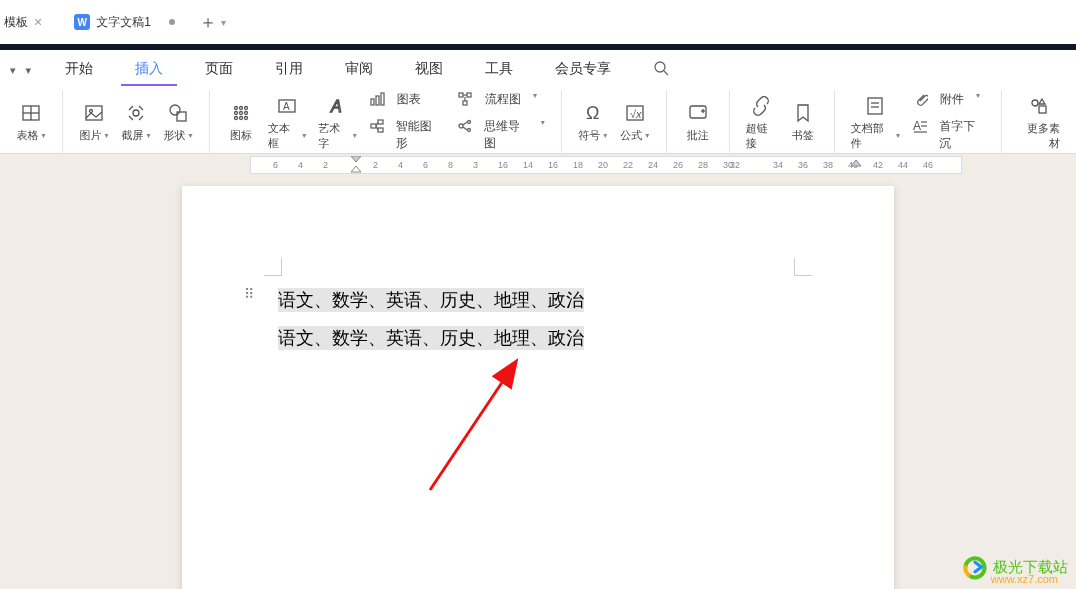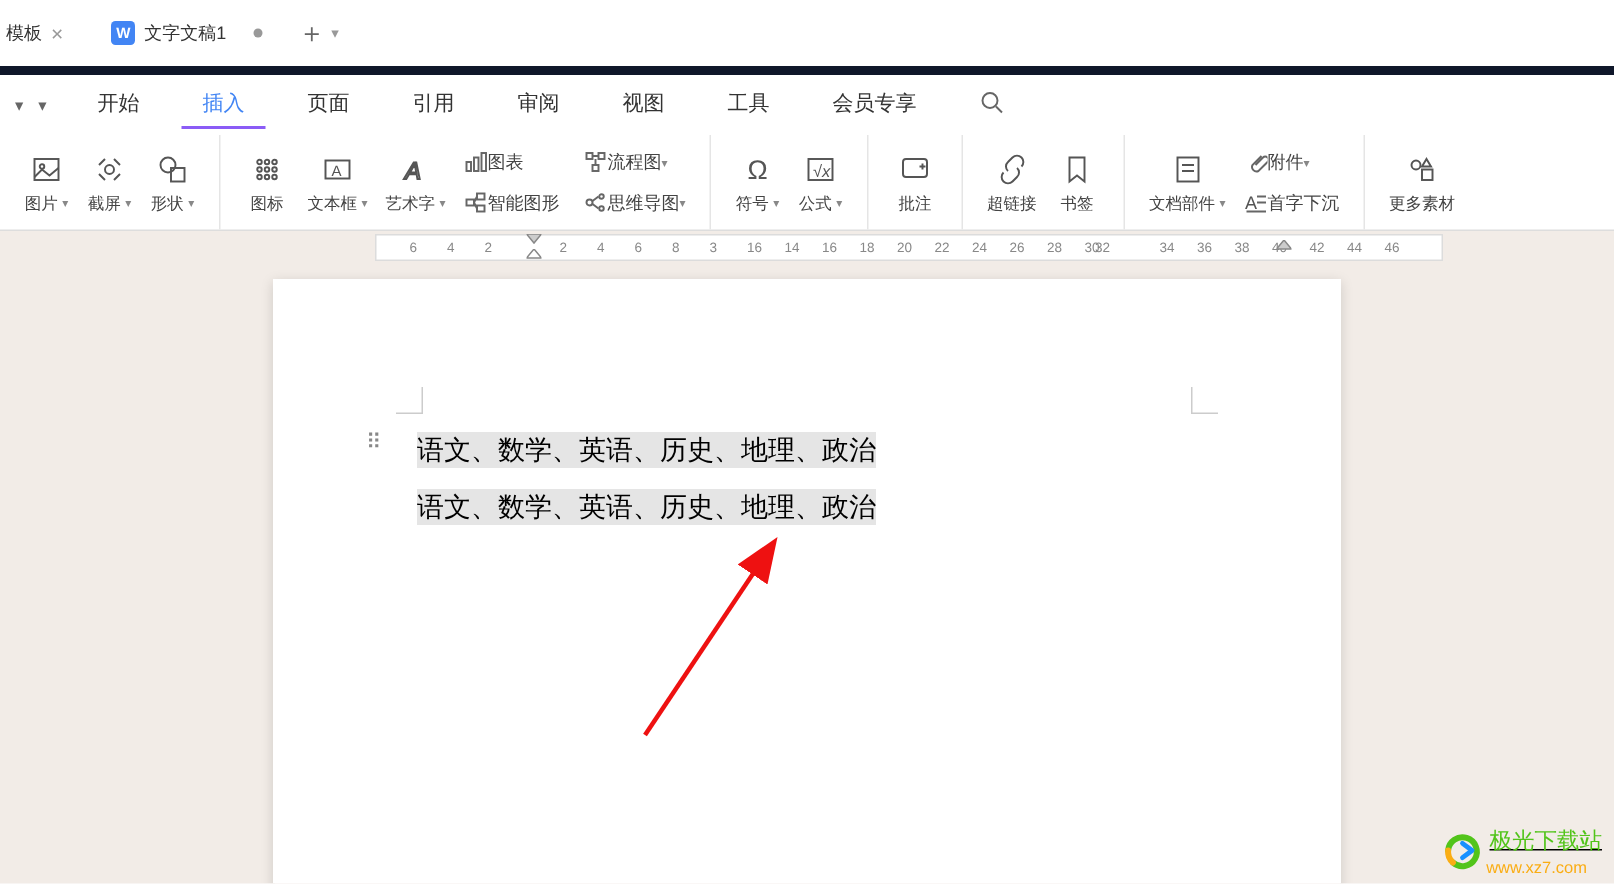--- a/index.html
+++ b/index.html
@@ -24,21 +24,21 @@
   .menu-item.active { color: #4285f4; border-bottom: 2px solid #8b5cf6; }
   .search-btn { margin-left: 18px; color: #666; cursor: pointer; padding: 6px 10px; }
   
   
   .ribbon { height: 64px; background: #fff; display: flex; align-items: center; border-bottom: 1px solid #ddd; }
   .ribbon-group { display: flex; align-items: center; padding: 0 10px; height: 100%; border-right: 1px solid #e5e5e5; }
   .ribbon-btn { display: flex; flex-direction: column; align-items: center; justify-content: center; cursor: pointer; padding: 2px 6px; min-width: 42px; }
   .ribbon-btn-icon { font-size: 20px; color: #555; height: 26px; display: flex; align-items: center; justify-content: center; }
   .ribbon-btn-label { font-size: 11px; color: #444; margin-top: 2px; display: flex; align-items: center; gap: 2px; }
   .dd::after { content: "▾"; font-size: 8px; color: #888; margin-left: 1px; }
-  .ribbon-row-btn { display: flex; align-items: center; font-size: 12px; color: #444; cursor: pointer; padding: 3px 6px; gap: 0; }
+  .ribbon-row-btn { display: flex; align-items: flex-start; font-size: 12px; color: #444; cursor: pointer; padding: 3px 6px; gap: 12px; }
   .ribbon-row-btn .ri { font-size: 14px; color: #666; }
   .ribbon-vstack { display: flex; flex-direction: column; gap: 4px; justify-content: center; }
   
   
   .ruler-area { height: 24px; position: relative; display: flex; padding-left: 250px; }
   .ruler { position: relative; height: 18px; background: #fff; display: flex; align-items: center; font-size: 9px; color: #777; border: 1px solid #dcdcdc; margin-top: 2px; width: 712px; }
   .rtick { position: absolute; top: 3px; font-size: 9px; color: #888; }
   .indent-marker { position: absolute; width: 10px; height: 8px; }
   .indent-top { top: -1px; left: 100px; }
   .indent-bot { bottom: -1px; left: 100px; }
@@ -51,21 +51,21 @@
   .corner.tl { top: 72px; left: 82px; border-left: 1px solid #ccc; border-top: 1px solid #ccc; transform: rotate(180deg); }
   .corner.tr { top: 72px; right: 82px; border-right: 1px solid #ccc; border-top: 1px solid #ccc; transform: rotate(180deg); }
   .drag-handle { position: absolute; left: 62px; top: 100px; color: #888; cursor: move; font-size: 14px; letter-spacing: -2px; }
   .sel-text { background: #e5e5e5; font-size: 18px; font-family: SimSun, serif; line-height: 2; color: #000; display: inline; padding: 2px 0; }
   .text-line { margin-bottom: 2px; }
   
   
   .arrow-svg { position: absolute; top: 290px; left: 400px; pointer-events: none; }
   
   
-  .watermark { position: absolute; right: 8px; bottom: 6px; display: flex; align-items: flex-start; gap: 2px; text-decoration: underline; }
+  .watermark { position: absolute; right: 8px; bottom: 6px; display: flex; align-items: center; gap: 2px; }
   .wm-logo { width: 32px; height: 32px; position: relative; }
   .wm-text { font-size: 15px; color: #52c41a; font-weight: 500; }
   .wm-url { font-size: 11px; color: #faad14; position: absolute; right: 10px; bottom: -2px; }
   
   svg.icon { width: 22px; height: 22px; stroke: #555; stroke-width: 1.3; fill: none; }
   svg.icon-sm { width: 16px; height: 16px; stroke: #666; stroke-width: 1.3; fill: none; }
 </style>
 </head>
 <body>
 
@@ -101,20 +101,32 @@
   </div>
   <div class="search-btn">
     <svg class="icon-sm">
         <circle cx="7" cy="7" r="5"></circle>
         <line x1="11" y1="11" x2="15" y2="15"></line>
       </svg>
   </div>
 </div>
 
 <div class="ribbon">
+  <div class="ribbon-group">
+    <div class="ribbon-btn">
+      <div class="ribbon-btn-icon">
+          <svg class="icon">
+            <rect x="3" y="4" width="16" height="14"></rect>
+            <line x1="3" y1="11" x2="19" y2="11"></line>
+            <line x1="11" y1="4" x2="11" y2="18"></line>
+          </svg>
+        </div>
+      <div class="ribbon-btn-label dd">表格</div>
+    </div>
+  </div>
   <div class="ribbon-group">
     <div class="ribbon-btn">
       <div class="ribbon-btn-icon">
           <svg class="icon">
             <rect x="3" y="4" width="16" height="14"></rect>
             <circle cx="8" cy="9" r="1.5"></circle>
             <path d="M3 16 L8 11 L13 15 L19 10"></path>
           </svg>
         </div>
       <div class="ribbon-btn-label dd">图片</div>

